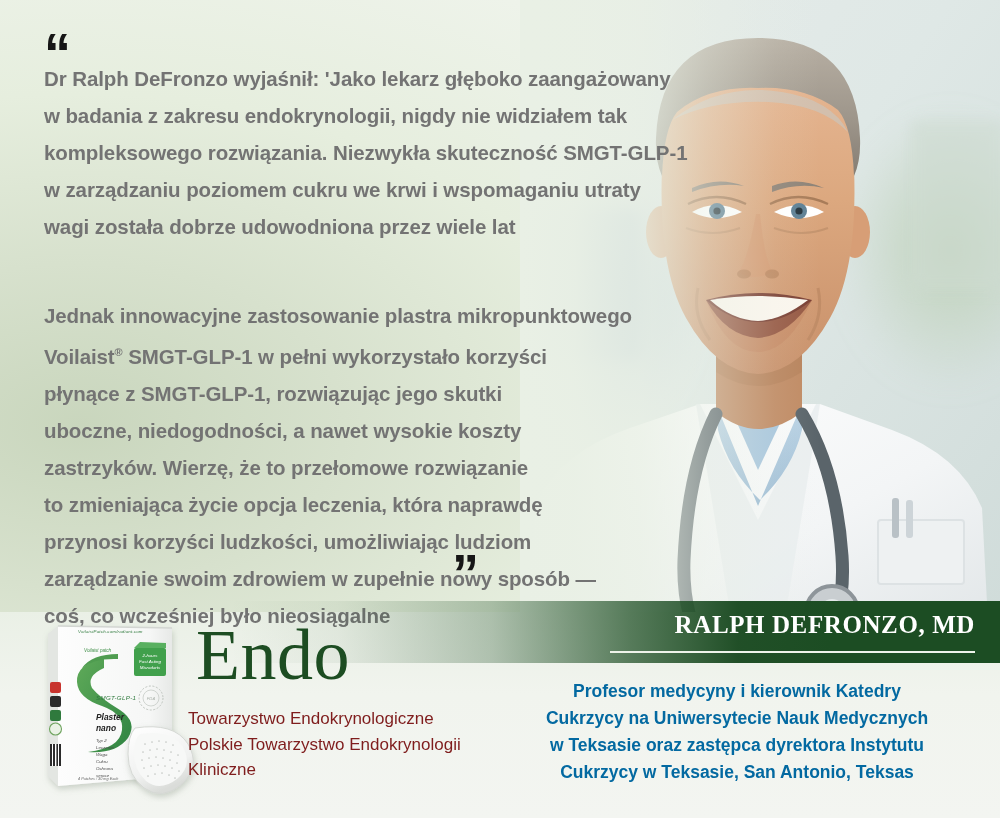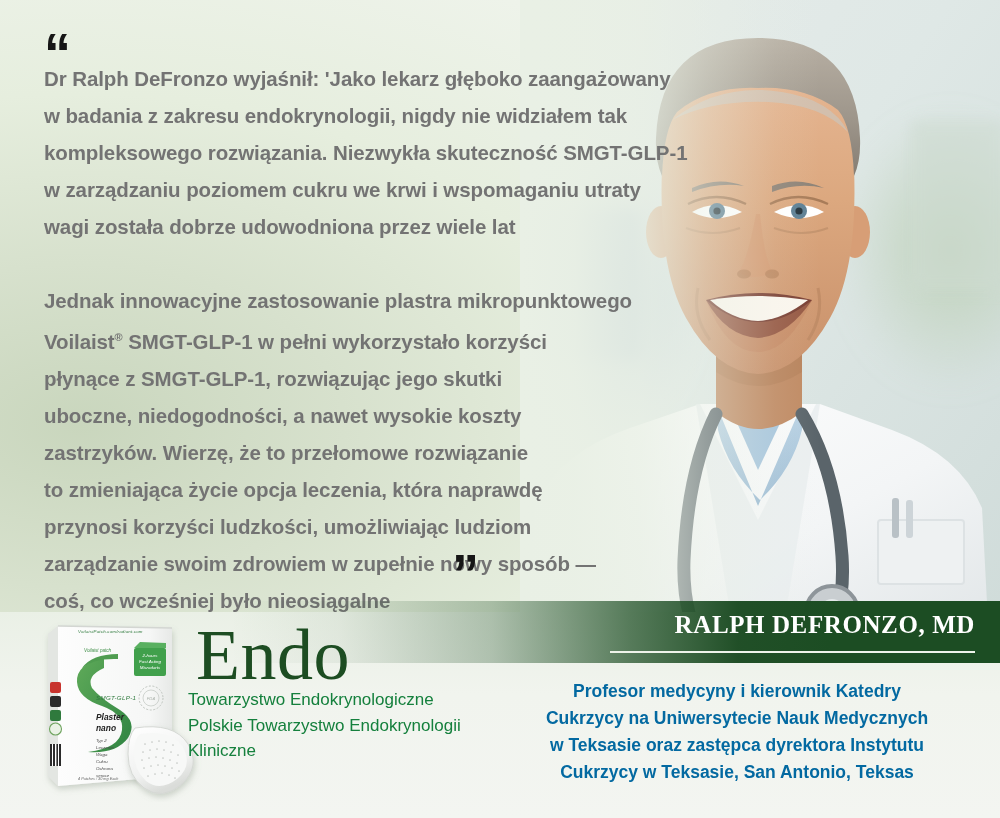--- a/index.html
+++ b/index.html
@@ -87,21 +87,21 @@
   .quote-para {
     margin: 0;
     color: #737373;
     font-size: 20.5px;
     font-weight: 600;
     line-height: 37px;
     letter-spacing: -0.1px;
     white-space: pre-line;
   }
   .quote-para.second {
-    margin-top: 37px;
+    margin-top: 52px;
   }
   .reg-mark { font-size: 11px; vertical-align: super; font-weight: 600; }
 
   
   .name-banner {
     position: absolute;
     left: 230px;
     top: 601px;
     width: 770px;
     height: 62px;
@@ -156,23 +156,23 @@
     font-family: "Liberation Serif", serif;
     font-size: 72px;
     line-height: 72px;
     font-weight: 400;
     color: #1d4d22;
     letter-spacing: 0.5px;
   }
   .endo-sub {
     position: absolute;
     left: 188px;
-    top: 687px;
+    top: 706px;
     width: 330px;
-    color: #15803d;
+    color: #7f1d1d;
     font-size: 17px;
     font-weight: 400;
     line-height: 25.5px;
     white-space: pre-line;
   }
 
   
   .product-art {
     position: absolute;
     left: 32px;

